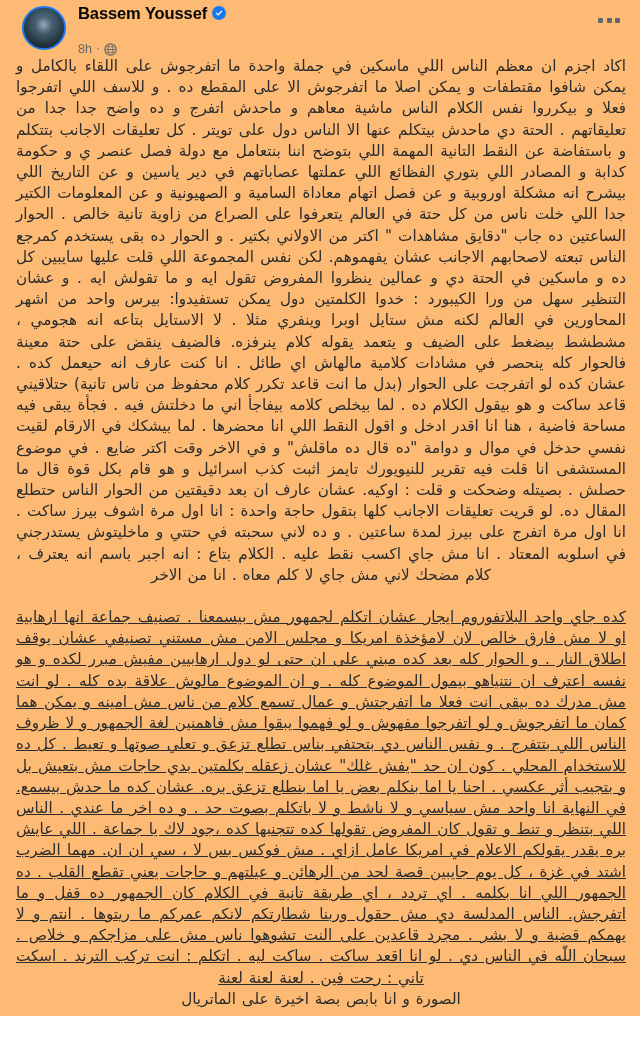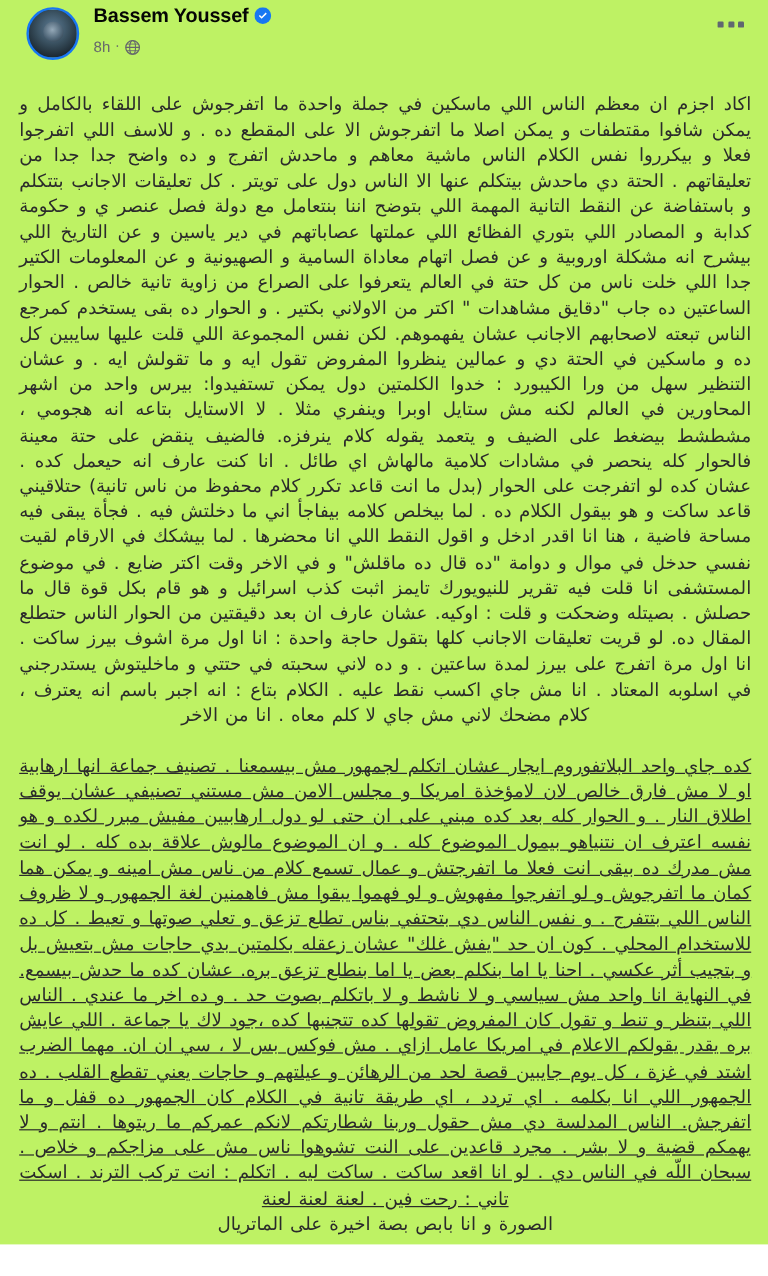--- a/index.html
+++ b/index.html
@@ -11,21 +11,21 @@
   body {
     width: 640px;
     height: 1063px;
     overflow: hidden;
     font-family: "Liberation Sans", "DejaVu Sans", sans-serif;
     color: #1c1e21;
     position: relative;
   }
   .post-card {
     width: 640px;
-    background: #bef264;
+    background: #fdba74;
     box-sizing: border-box;
     padding: 0;
   }
 
   
   .post-header {
     direction: ltr;
     display: flex;
     align-items: flex-start;
     padding: 4px 14px 2px 22px;
@@ -81,21 +81,21 @@
     width: 14px;
     height: 14px;
     display: inline-block;
     flex: 0 0 14px;
     line-height: 0;
   }
   .meta-row {
     display: flex;
     align-items: center;
     gap: 4px;
-    margin-top: 9px;
+    margin-top: 19px;
     color: #65676b;
     font-size: 12.5px;
     text-align: right;
   }
   .meta-sep {
     color: #65676b;
     font-size: 12px;
   }
   .globe-icon {
     width: 13px;
@@ -127,21 +127,20 @@
     direction: rtl;
     text-align: justify;
     text-align-last: center;
     padding: 4px 14px 6px 16px;
     font-family: "DejaVu Sans", "Liberation Sans", sans-serif;
     font-size: 15.2px;
     line-height: 21.2px;
     color: #2b2b2b;
     letter-spacing: 0;
     word-spacing: 1px;
-    margin-top: 21px;
   }
   .post-body p {
     margin: 0;
     padding: 0;
   }
   .post-body p.spaced {
     margin-top: 21px;
     text-decoration: underline;
   }
   .post-body .tail {

